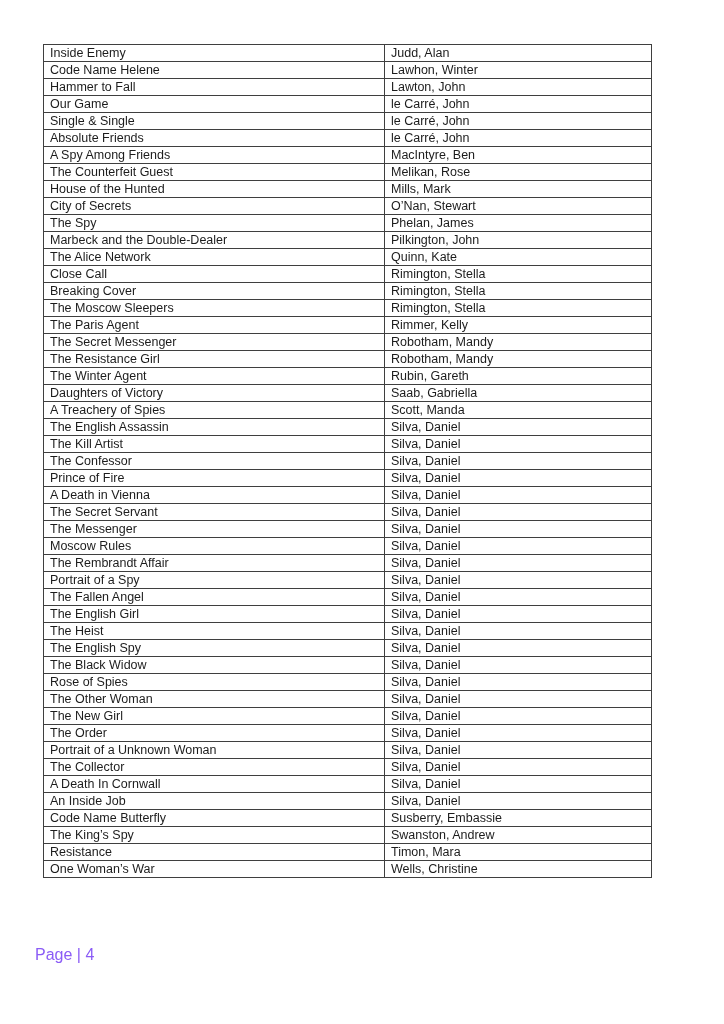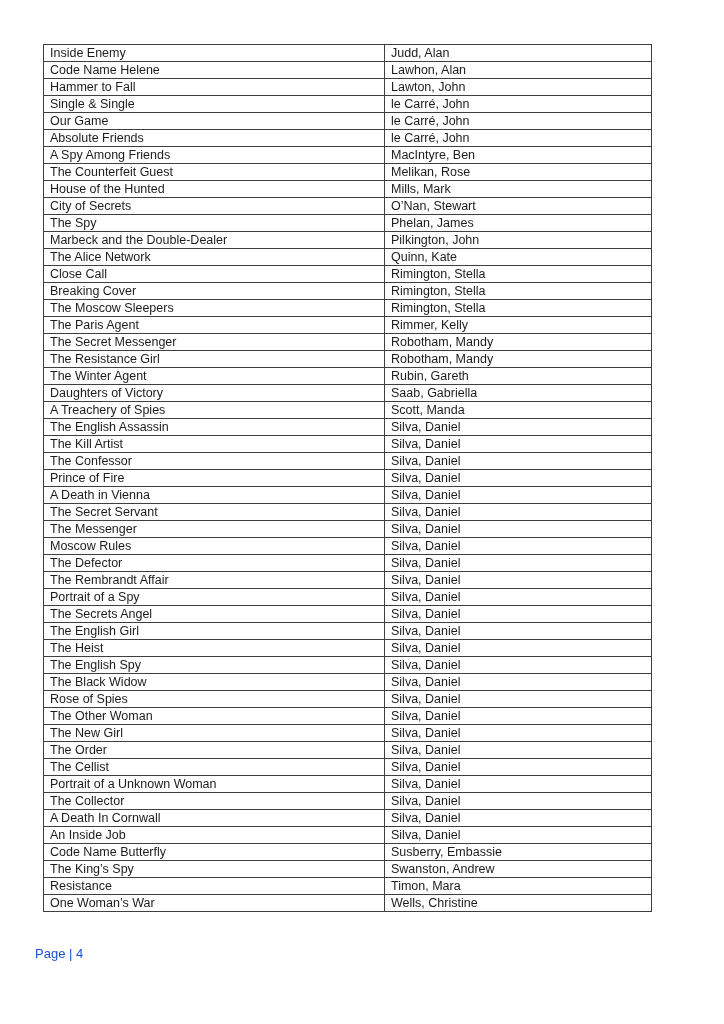--- a/index.html
+++ b/index.html
@@ -35,55 +35,55 @@
     padding: 0 2px 0 6px;
     white-space: nowrap;
     overflow: hidden;
     vertical-align: middle;
     color: #1c1c1c;
   }
   .page-footer {
     position: absolute;
     left: 35px;
     top: 946px;
-    font-size: 13px;
-    color: #1d4ed8;
+    font-size: 16px;
+    color: #8b5cf6;
   }
 </style>
 </head>
 <body>
 
 <div class="page">
   <table class="book-table">
     <colgroup>
       <col class="col-title">
       <col class="col-author">
     </colgroup>
     <tbody id="book-rows">
         <tr>
           <td>Inside Enemy</td>
           <td>Judd, Alan</td>
         </tr>
         <tr>
           <td>Code Name Helene</td>
-          <td>Lawhon, Alan</td>
+          <td>Lawhon, Winter</td>
         </tr>
         <tr>
           <td>Hammer to Fall</td>
           <td>Lawton, John</td>
         </tr>
         <tr>
+          <td>Our Game</td>
+          <td>le Carré, John</td>
+        </tr>
+        <tr>
           <td>Single &amp; Single</td>
           <td>le Carré, John</td>
         </tr>
         <tr>
-          <td>Our Game</td>
-          <td>le Carré, John</td>
-        </tr>
-        <tr>
           <td>Absolute Friends</td>
           <td>le Carré, John</td>
         </tr>
         <tr>
           <td>A Spy Among Friends</td>
           <td>MacIntyre, Ben</td>
         </tr>
         <tr>
           <td>The Counterfeit Guest</td>
           <td>Melikan, Rose</td>
@@ -170,33 +170,29 @@
         </tr>
         <tr>
           <td>The Messenger</td>
           <td>Silva, Daniel</td>
         </tr>
         <tr>
           <td>Moscow Rules</td>
           <td>Silva, Daniel</td>
         </tr>
         <tr>
-          <td>The Defector</td>
-          <td>Silva, Daniel</td>
-        </tr>
-        <tr>
           <td>The Rembrandt Affair</td>
           <td>Silva, Daniel</td>
         </tr>
         <tr>
           <td>Portrait of a Spy</td>
           <td>Silva, Daniel</td>
         </tr>
         <tr>
-          <td>The Secrets Angel</td>
+          <td>The Fallen Angel</td>
           <td>Silva, Daniel</td>
         </tr>
         <tr>
           <td>The English Girl</td>
           <td>Silva, Daniel</td>
         </tr>
         <tr>
           <td>The Heist</td>
           <td>Silva, Daniel</td>
         </tr>
@@ -215,24 +211,20 @@
         <tr>
           <td>The Other Woman</td>
           <td>Silva, Daniel</td>
         </tr>
         <tr>
           <td>The New Girl</td>
           <td>Silva, Daniel</td>
         </tr>
         <tr>
           <td>The Order</td>
-          <td>Silva, Daniel</td>
-        </tr>
-        <tr>
-          <td>The Cellist</td>
           <td>Silva, Daniel</td>
         </tr>
         <tr>
           <td>Portrait of a Unknown Woman</td>
           <td>Silva, Daniel</td>
         </tr>
         <tr>
           <td>The Collector</td>
           <td>Silva, Daniel</td>
         </tr>

